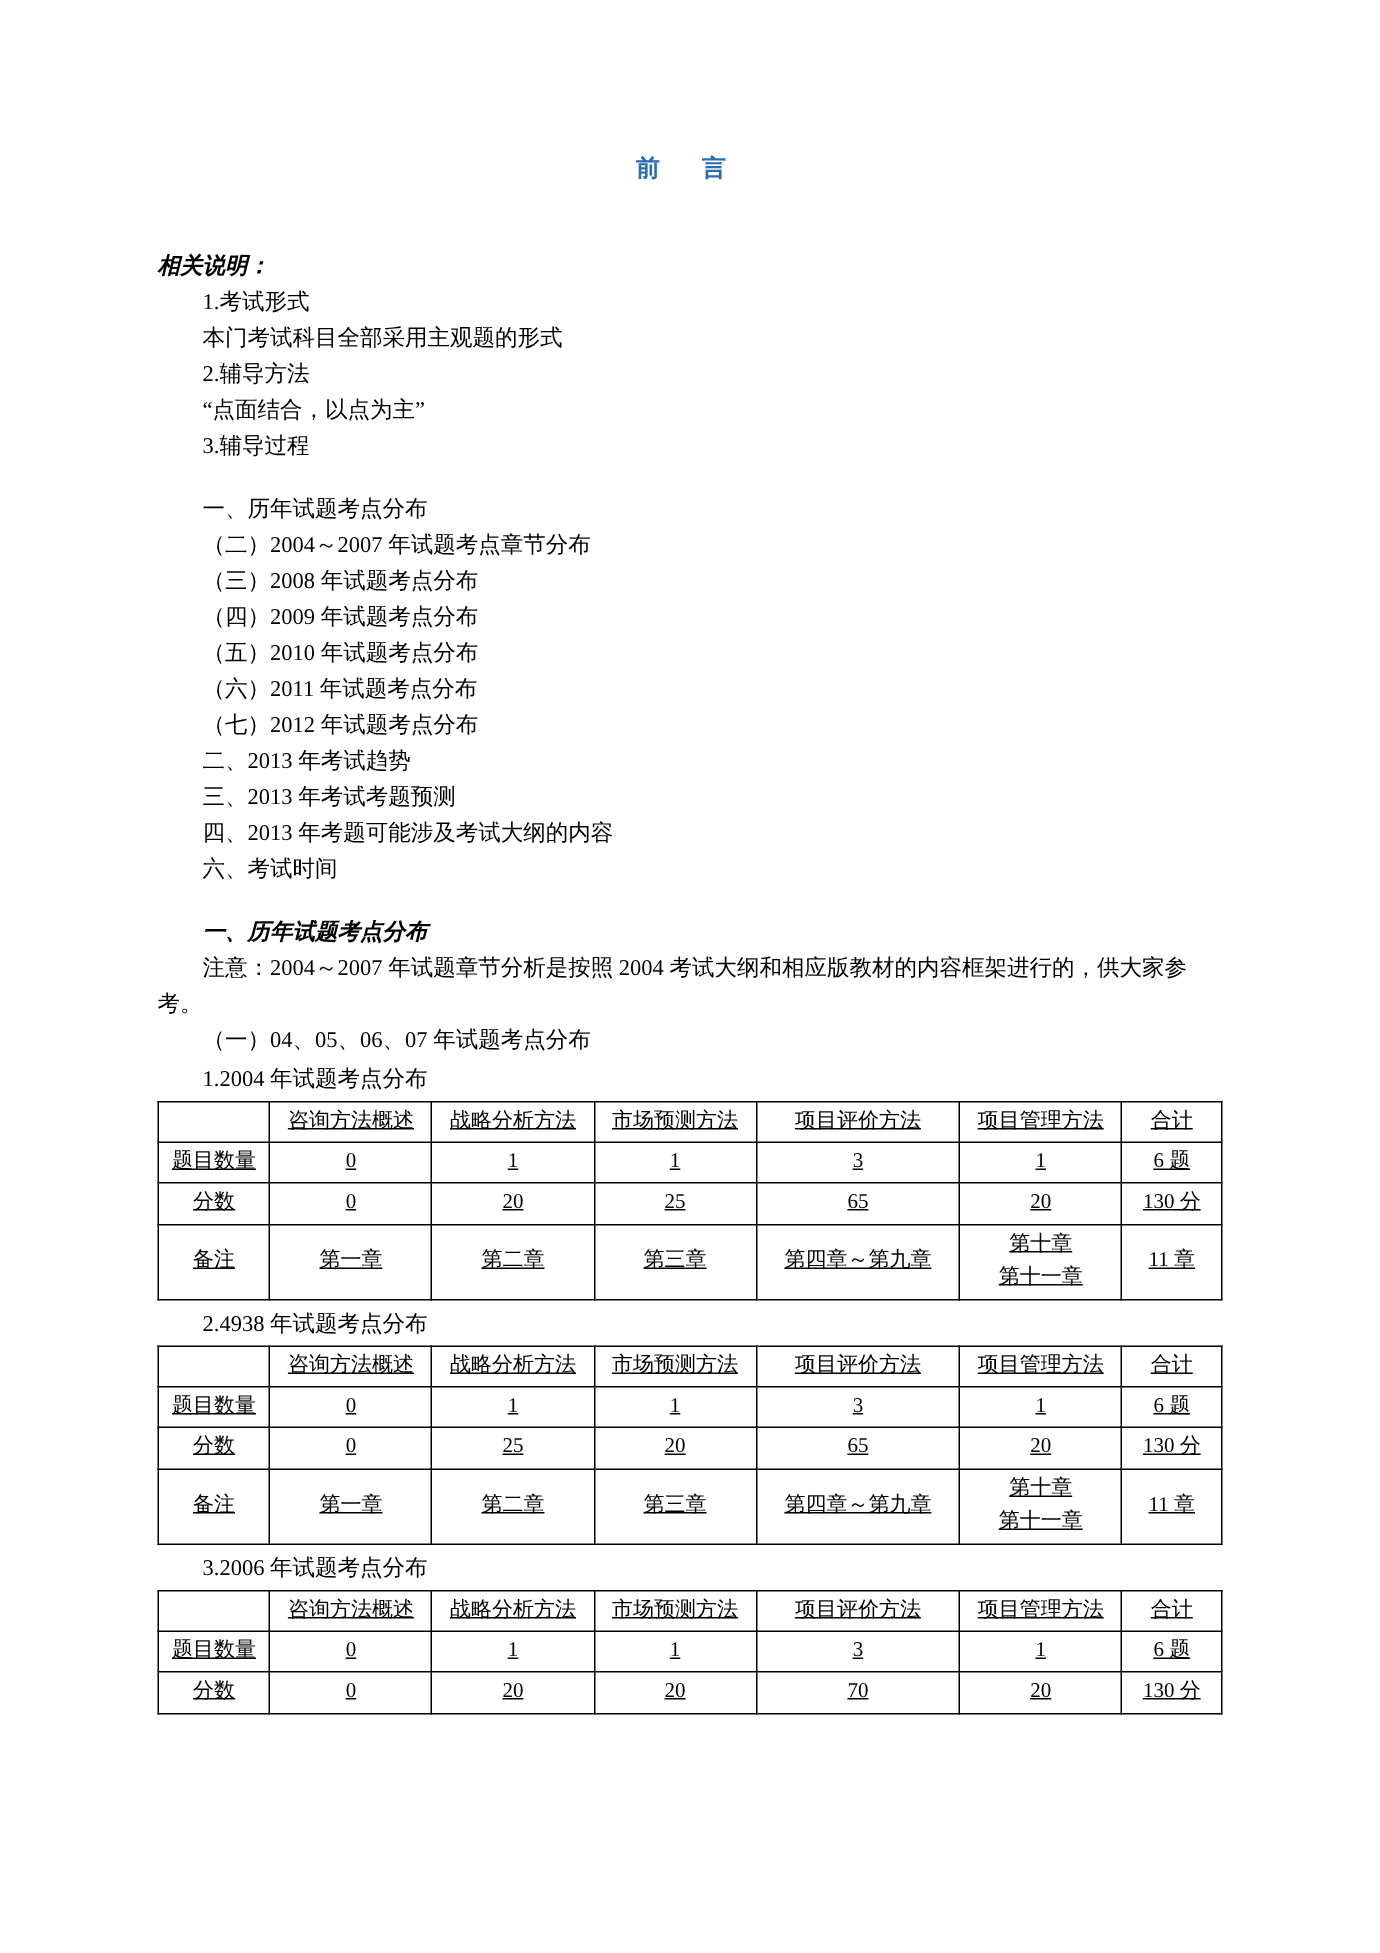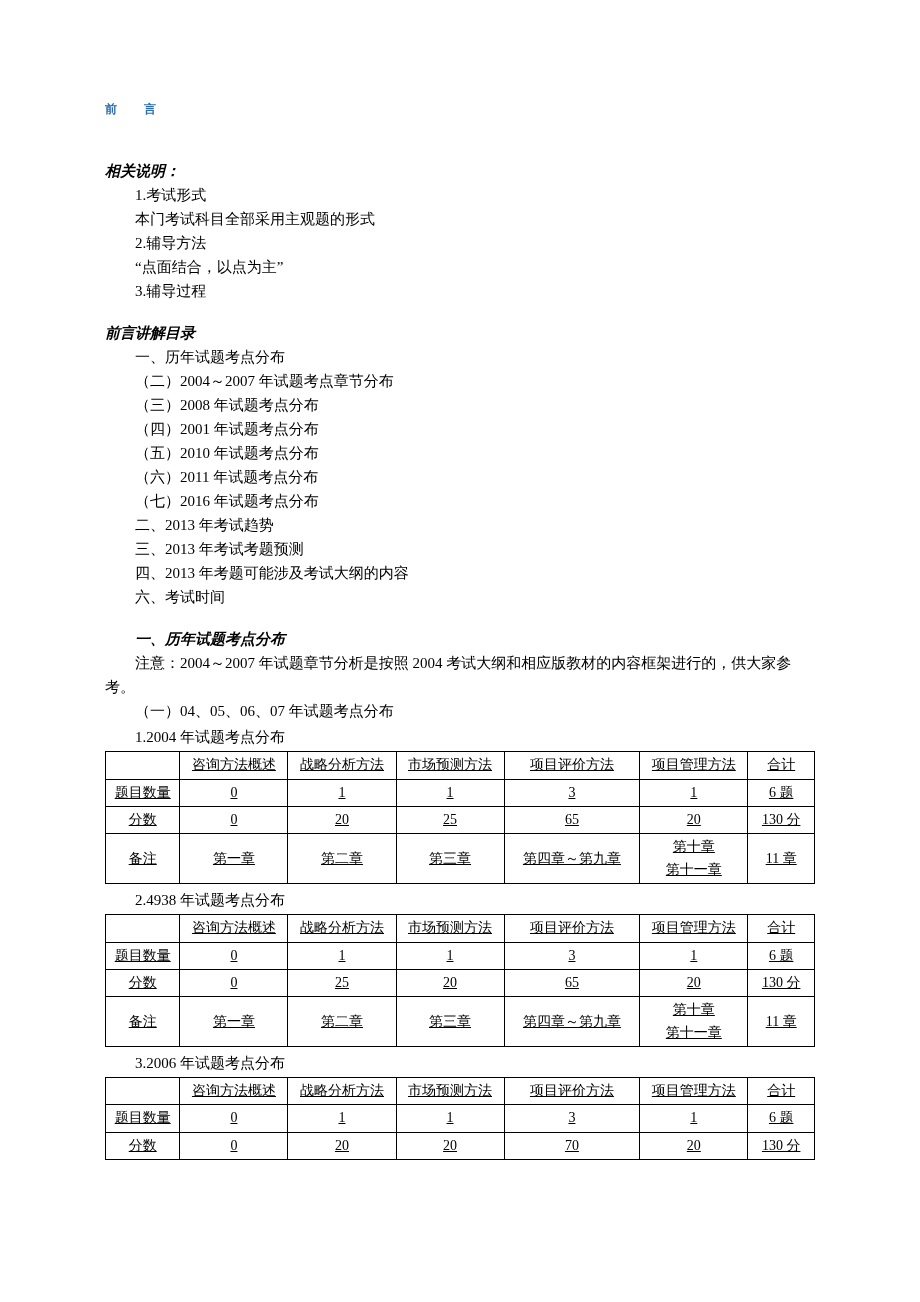--- a/index.html
+++ b/index.html
@@ -7,23 +7,24 @@
       font-size: 15px;
       line-height: 1.6;
       margin: 0;
       padding: 100px 105px 40px 105px;
       color: #000;
       background: #fff;
       width: 920px;
       box-sizing: border-box;
     }
     .title {
+      text-align: center;
       color: #2b6cb0;
       font-weight: bold;
-      font-size: 12px;
+      font-size: 16px;
       letter-spacing: 12px;
       margin-bottom: 40px;
     }
     .section-heading {
       font-weight: bold;
       margin-top: 8px;
       margin-bottom: 2px;
       font-style: italic;
     }
     .para {
@@ -66,28 +67,27 @@
 <div class="block">
   <p class="section-heading para-flat">相关说明：</p>
   <p class="para">1.考试形式</p>
   <p class="para">本门考试科目全部采用主观题的形式</p>
   <p class="para">2.辅导方法</p>
   <p class="para">“点面结合，以点为主”</p>
   <p class="para">3.辅导过程</p>
 </div>
 
 <div class="block">
-  <p class="section-heading para-flat">前言讲解目录</p>
   <p class="para">一、历年试题考点分布</p>
   <p class="para">（二）2004～2007 年试题考点章节分布</p>
   <p class="para">（三）2008 年试题考点分布</p>
-  <p class="para">（四）2001 年试题考点分布</p>
+  <p class="para">（四）2009 年试题考点分布</p>
   <p class="para">（五）2010 年试题考点分布</p>
   <p class="para">（六）2011 年试题考点分布</p>
-  <p class="para">（七）2016 年试题考点分布</p>
+  <p class="para">（七）2012 年试题考点分布</p>
   <p class="para">二、2013 年考试趋势</p>
   <p class="para">三、2013 年考试考题预测</p>
   <p class="para">四、2013 年考题可能涉及考试大纲的内容</p>
   <p class="para">六、考试时间</p>
 </div>
 
 <div>
   <p class="section-heading para">一、历年试题考点分布</p>
   <p class="para">注意：2004～2007 年试题章节分析是按照 2004 考试大纲和相应版教材的内容框架进行的，供大家参考。</p>
   <p class="para">（一）04、05、06、07 年试题考点分布</p>

